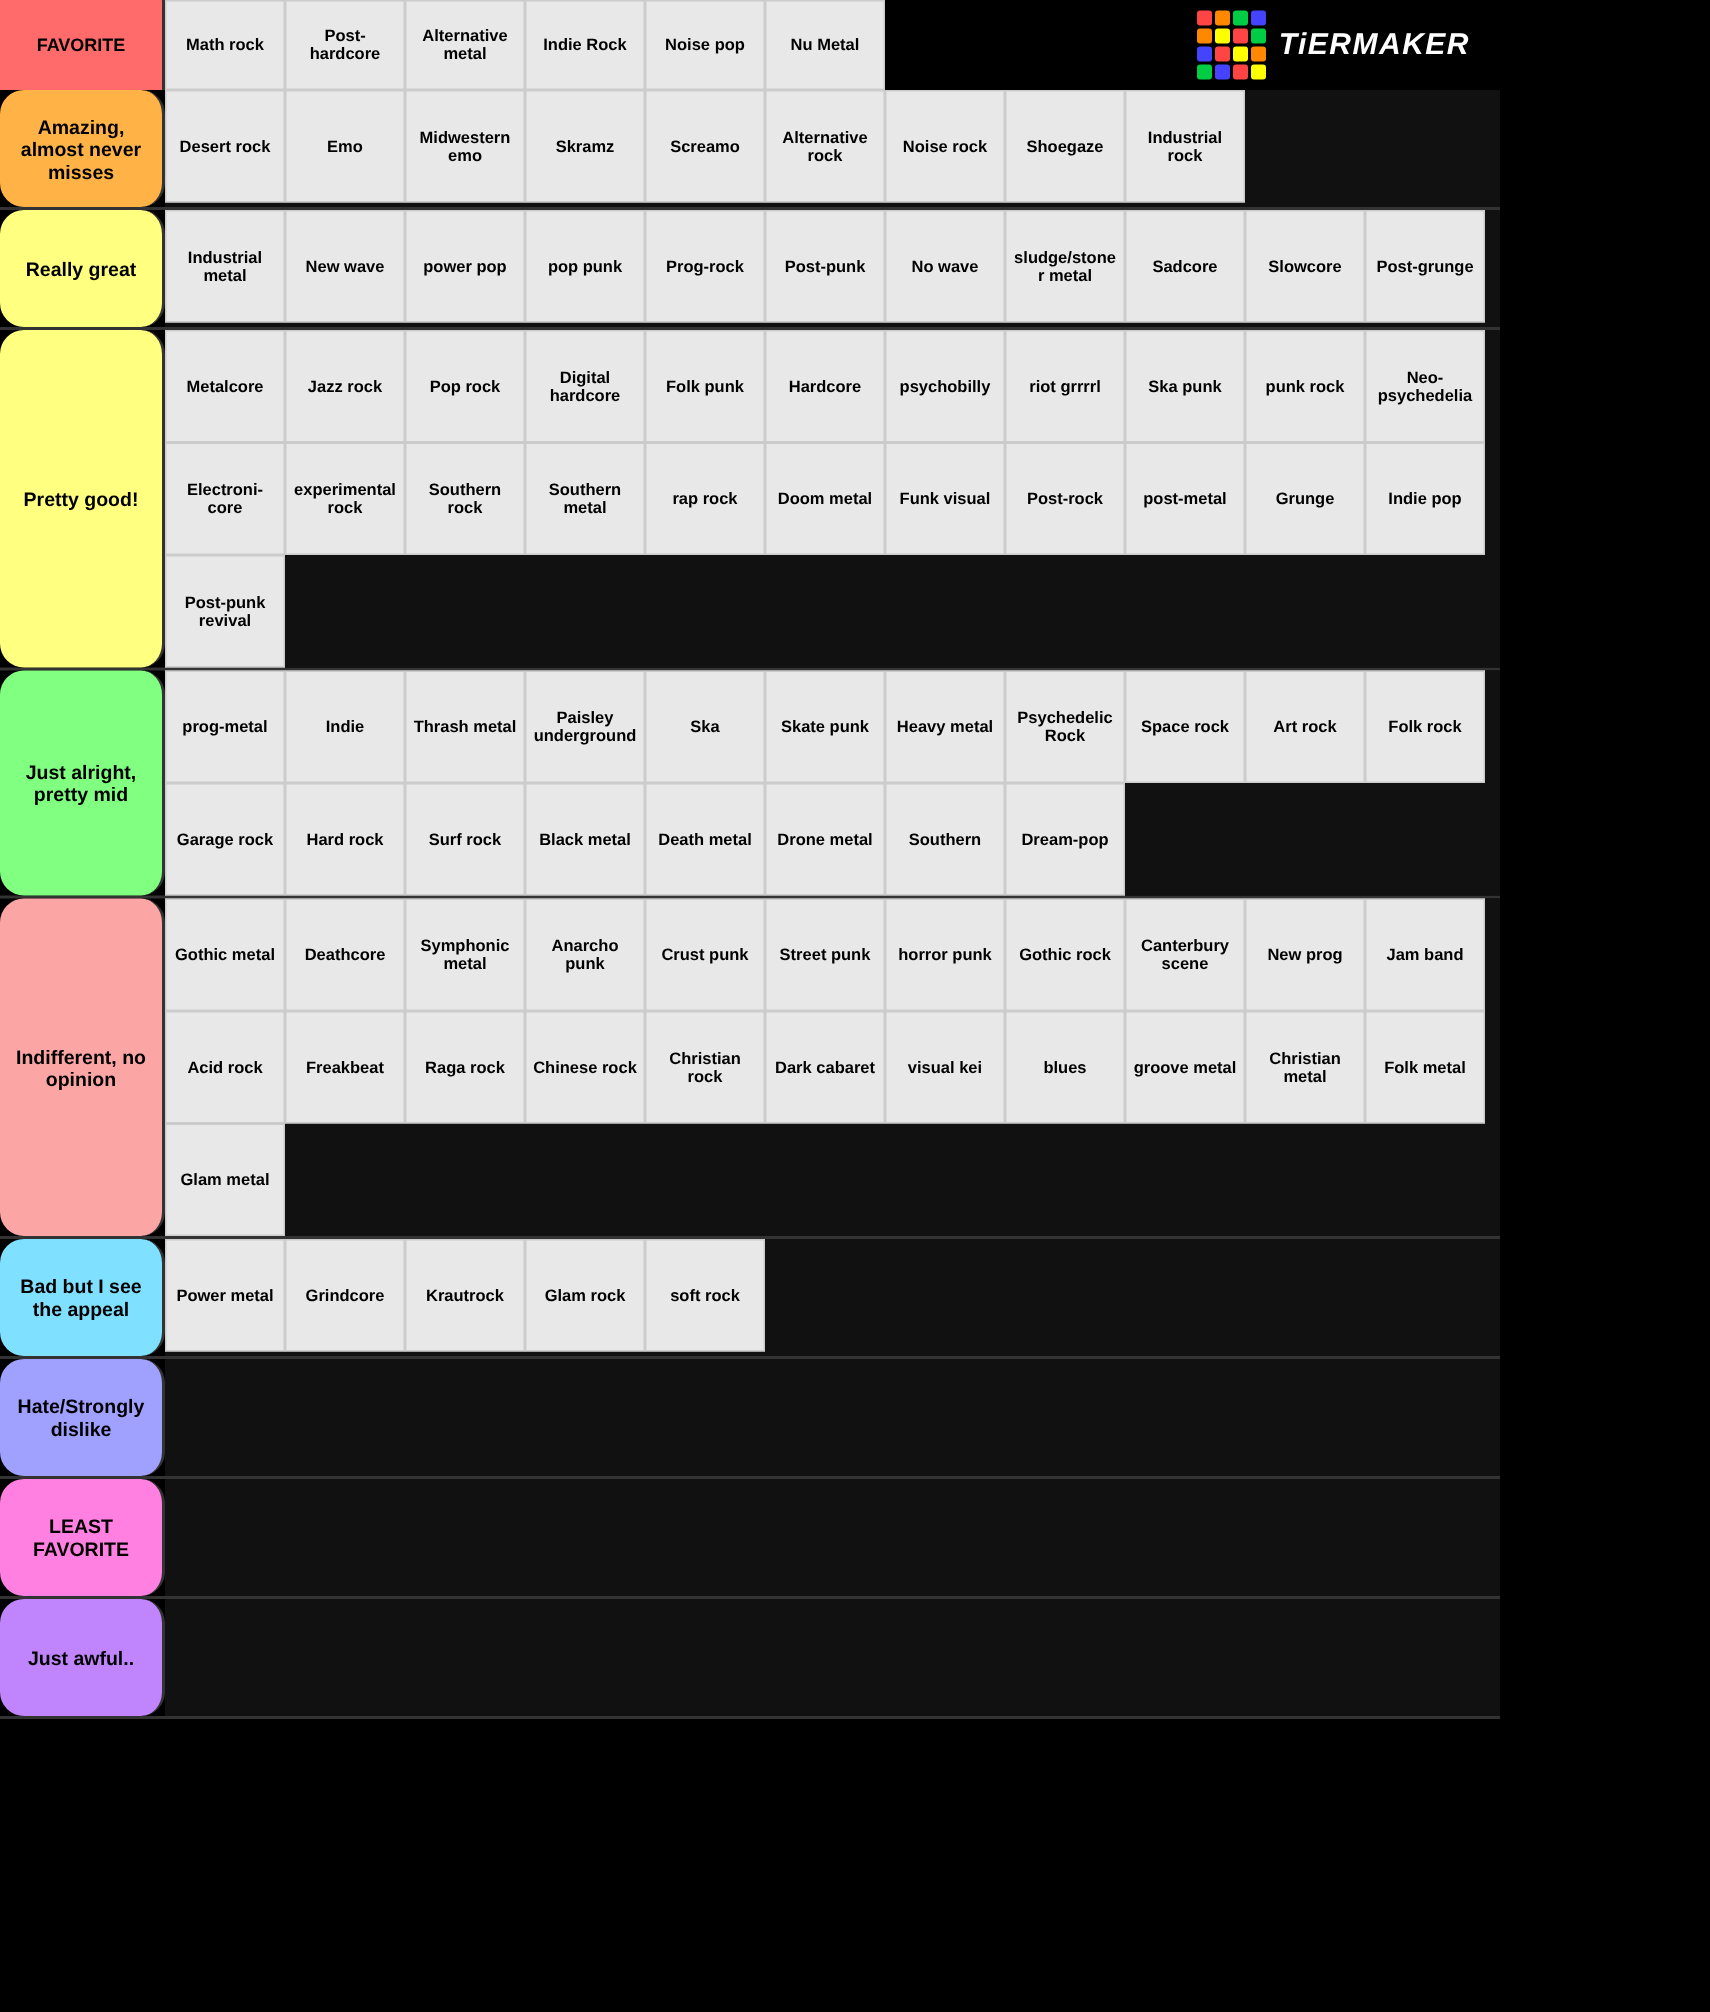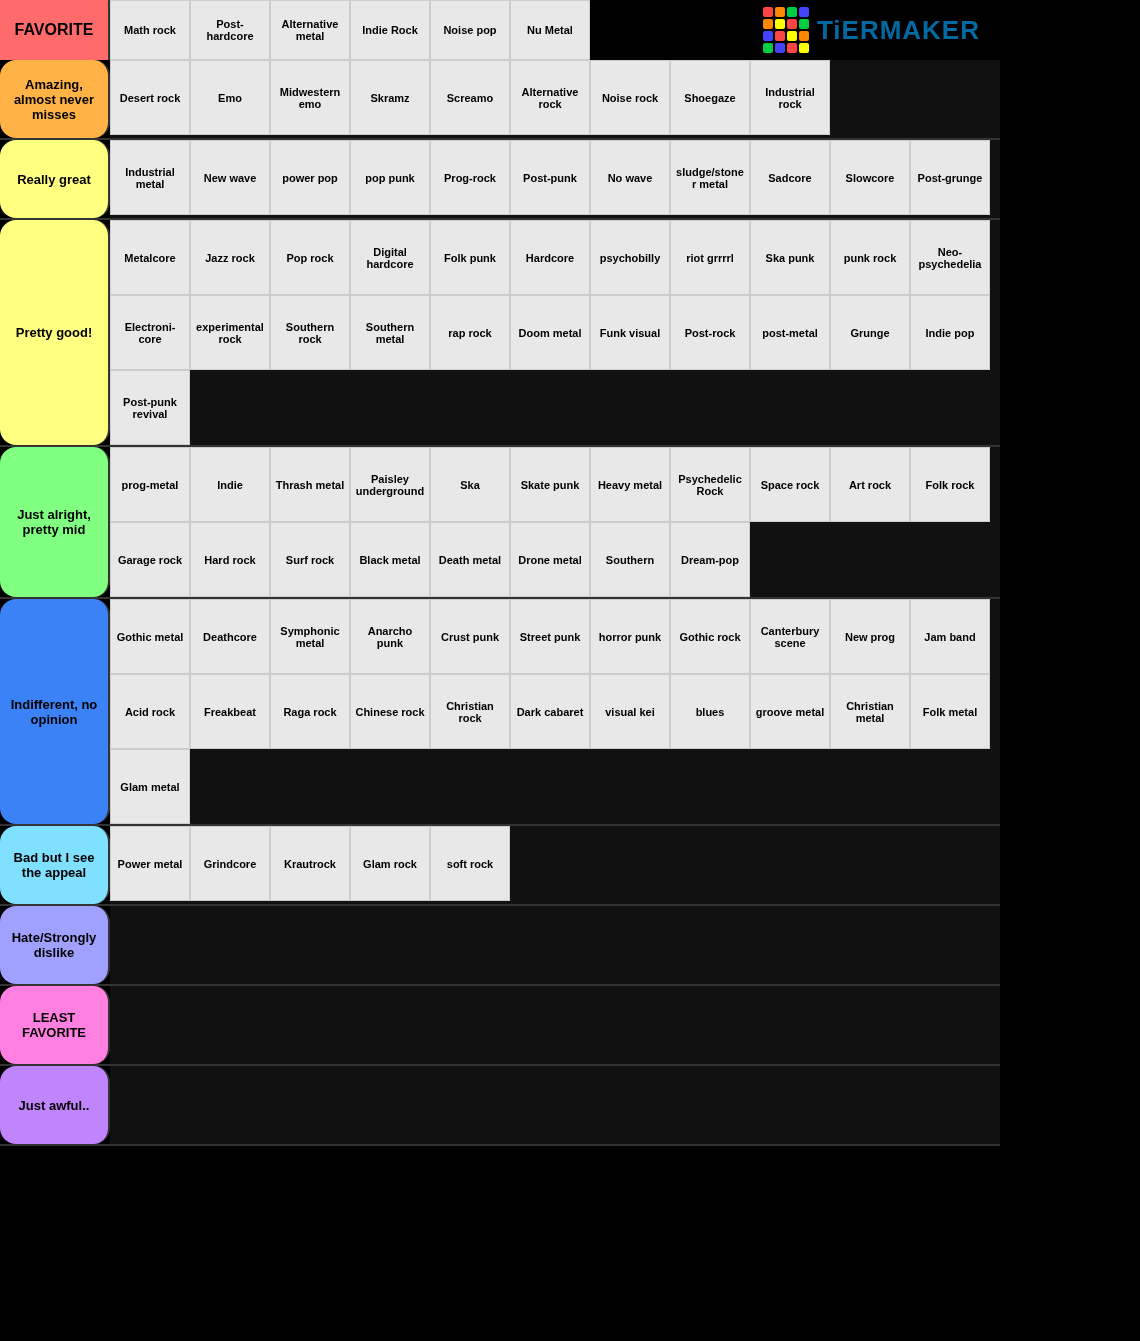--- a/index.html
+++ b/index.html
@@ -55,21 +55,21 @@
       min-height: 60px;
     }
     .header-label {
       width: 110px;
       min-width: 110px;
       background: #ff6b6b;
       display: flex;
       align-items: center;
       justify-content: center;
       text-align: center;
-      font-size: 16px;
+      font-size: 12px;
       font-weight: bold;
       color: #000;
       border-right: 2px solid #333;
     }
     .header-content {
       flex: 1;
       display: flex;
       align-items: center;
       background: #000;
     }
@@ -99,24 +99,25 @@
       grid-template-rows: repeat(4, 10px);
       gap: 2px;
       margin-right: 8px;
     }
     .logo-dot {
       width: 10px;
       height: 10px;
       border-radius: 2px;
     }
     .logo-text {
-      color: #0369a1;
-      font-size: 26px;
+      color: #ffffff;
+      font-size: 20px;
       font-weight: bold;
       letter-spacing: 1px;
+      font-style: italic;
     }
     
     .color-favorite { background: #ff6b6b; }
   </style>
 </head>
 <body>
 
 <div>
 
   <div class="header-row">
@@ -235,21 +236,21 @@
           <div class="genre-cell">Hard rock</div>
           <div class="genre-cell">Surf rock</div>
           <div class="genre-cell">Black metal</div>
           <div class="genre-cell">Death metal</div>
           <div class="genre-cell">Drone metal</div>
           <div class="genre-cell">Southern</div>
           <div class="genre-cell">Dream-pop</div>
         </div>
       </div>
       <div class="tier-row">
-        <div class="tier-label" style="background: #3b82f6;">Indifferent, no opinion</div>
+        <div class="tier-label" style="background: #fca5a5;">Indifferent, no opinion</div>
         <div class="tier-content">
           <div class="genre-cell">Gothic metal</div>
           <div class="genre-cell">Deathcore</div>
           <div class="genre-cell">Symphonic metal</div>
           <div class="genre-cell">Anarcho punk</div>
           <div class="genre-cell">Crust punk</div>
           <div class="genre-cell">Street punk</div>
           <div class="genre-cell">horror punk</div>
           <div class="genre-cell">Gothic rock</div>
           <div class="genre-cell">Canterbury scene</div>

